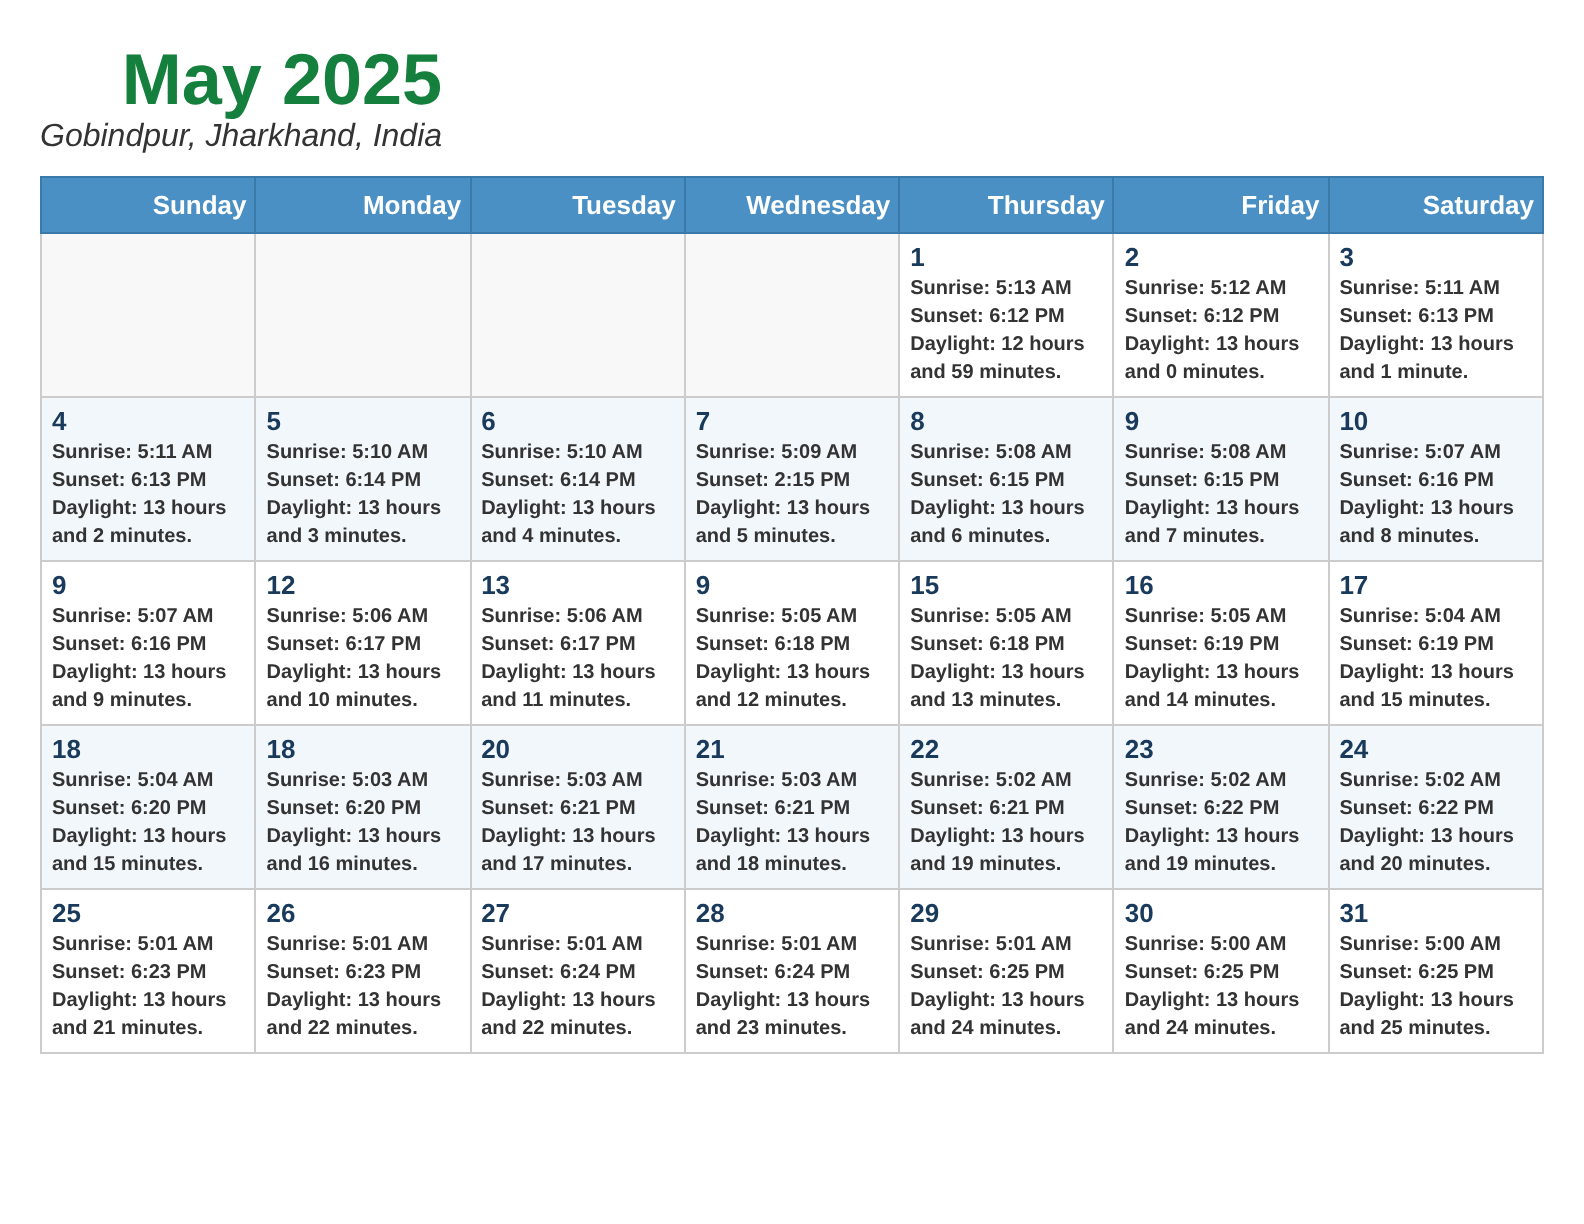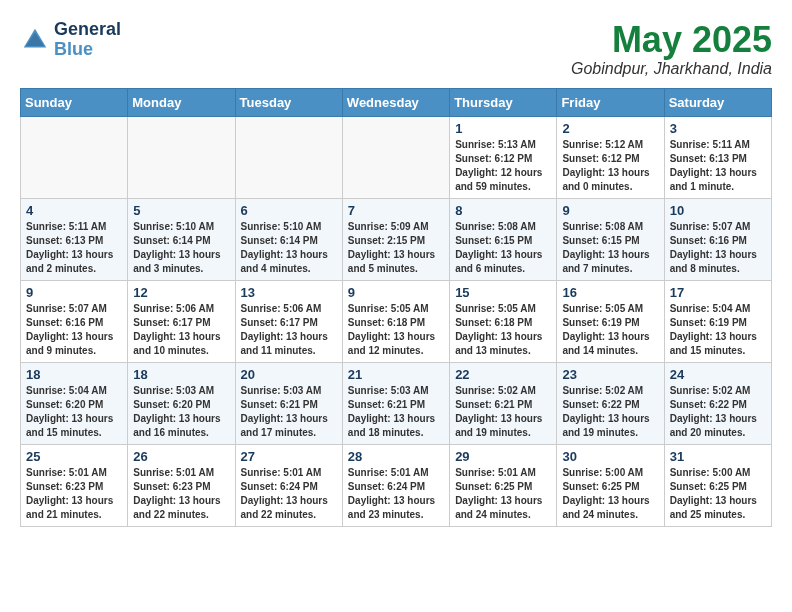--- a/index.html
+++ b/index.html
@@ -50,21 +50,21 @@
     }
     table {
       width: 100%;
       border-collapse: collapse;
       font-size: 11px;
     }
     thead th {
       background-color: #4a90c4;
       color: #fff;
       padding: 6px 4px;
-      text-align: left;
+      text-align: right;
       font-size: 13px;
       font-weight: bold;
       border: 1px solid #3a7aaa;
     }
     td {
       border: 1px solid #ccc;
       padding: 4px 5px;
       vertical-align: top;
       width: calc(100%/7);
       height: 80px;
@@ -87,30 +87,20 @@
       font-weight: bold;
     }
     tr:nth-child(even) td:not(.empty) {
       background: #f2f7fb;
     }
   </style>
 </head>
 <body>
 
 <div class="header">
-  <div class="logo">
-    <svg class="logo-icon" viewBox="0 0 40 40">
-      <polygon points="20,5 35,30 5,30" fill="#4a90c4"></polygon>
-      <polygon points="20,10 32,28 8,28" fill="#1a3a5c" opacity="0.3"></polygon>
-    </svg>
-    <div class="logo-text">
-      <div>General</div>
-      <div><span>Blue</span></div>
-    </div>
-  </div>
   <div class="title-area">
     <div class="month-title">May 2025</div>
     <div class="location">Gobindpur, Jharkhand, India</div>
   </div>
 </div>
 
 <table>
   <thead>
     <tr>
     <th>Sunday</th>

